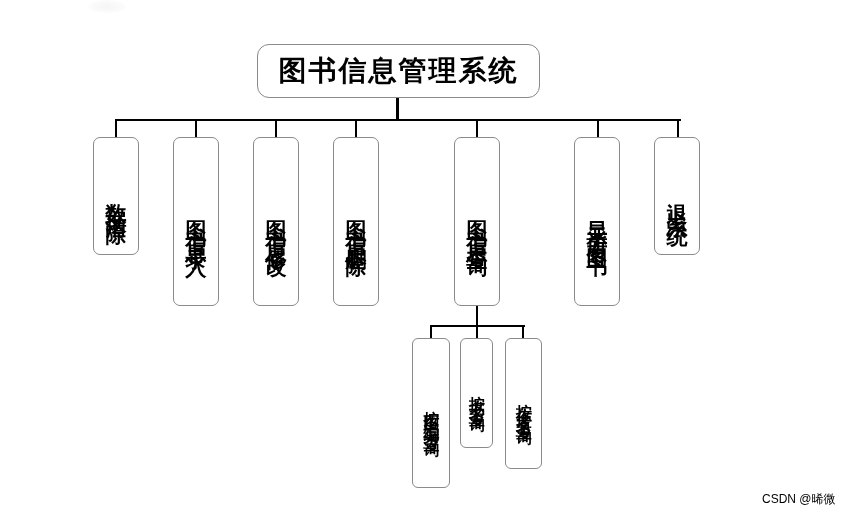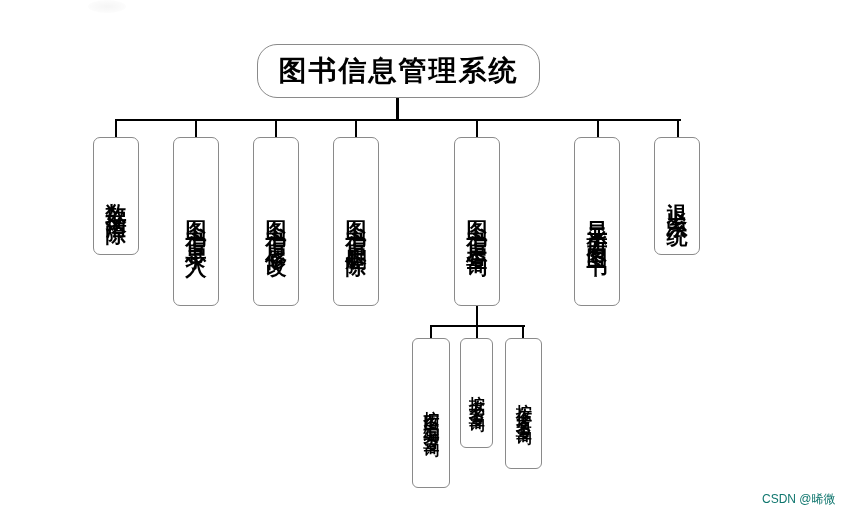--- a/index.html
+++ b/index.html
@@ -24,21 +24,21 @@
   
   .node{
     position:absolute;
     box-sizing:border-box;
     border:1.5px solid #8a8a8a;
     border-radius:7px;
     background:#ffffff;
     display:flex;align-items:center;justify-content:center;
   }
   .root-box{
-    left:257px;top:44px;width:283px;height:54px;border-radius:20px;
+    left:257px;top:44px;width:283px;height:54px;border-radius:12px;
   }
   .root-box .h-text{
     font-size:28px;font-weight:bold;color:#000;letter-spacing:2px;white-space:nowrap;
   }
   .v-text{
     writing-mode:vertical-lr;
     text-orientation:upright;
     font-weight:bold;color:#000;white-space:nowrap;
   }
   .lvl2 .v-text{font-size:21px;letter-spacing:7px;margin-bottom:-7px;}
@@ -56,21 +56,21 @@
   .m2{left:460px;width:33px;height:110px;}
   .m3{left:505px;width:37px;height:131px;}
   
   .smudge{
     position:absolute;left:88px;top:0;width:38px;height:13px;
     background:radial-gradient(ellipse at center, rgba(0,0,0,0.04), rgba(0,0,0,0));
     border-radius:50%;
   }
   .watermark{
     position:absolute;left:762px;top:491px;
-    font-size:12px;color:#0f766e;white-space:nowrap;
+    font-size:12px;color:#000000;white-space:nowrap;
   }
 </style>
 </head>
 <body>
 
 <div id="stage">
 
   <div class="smudge"></div>
 
   <div class="line stub-root"></div>

